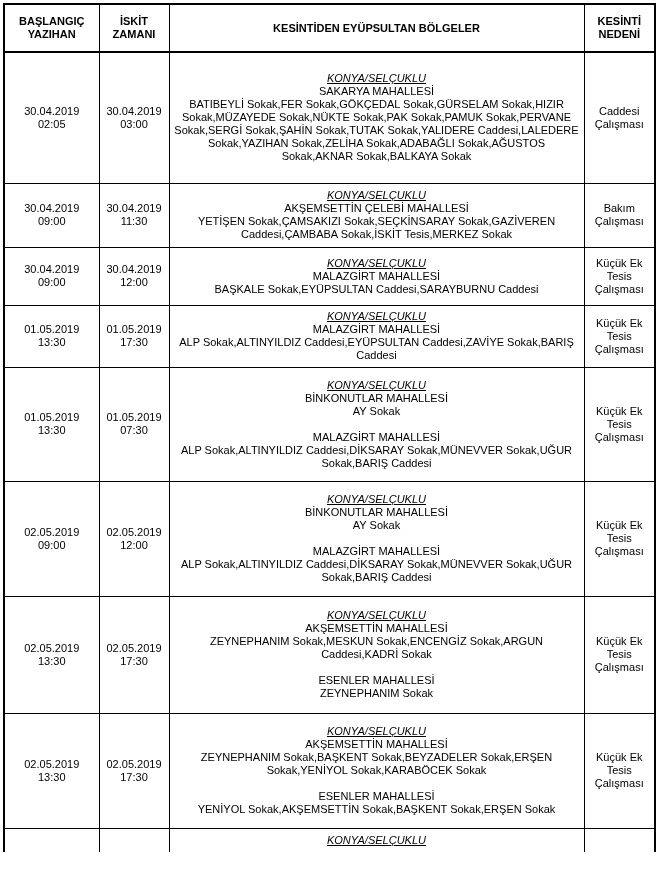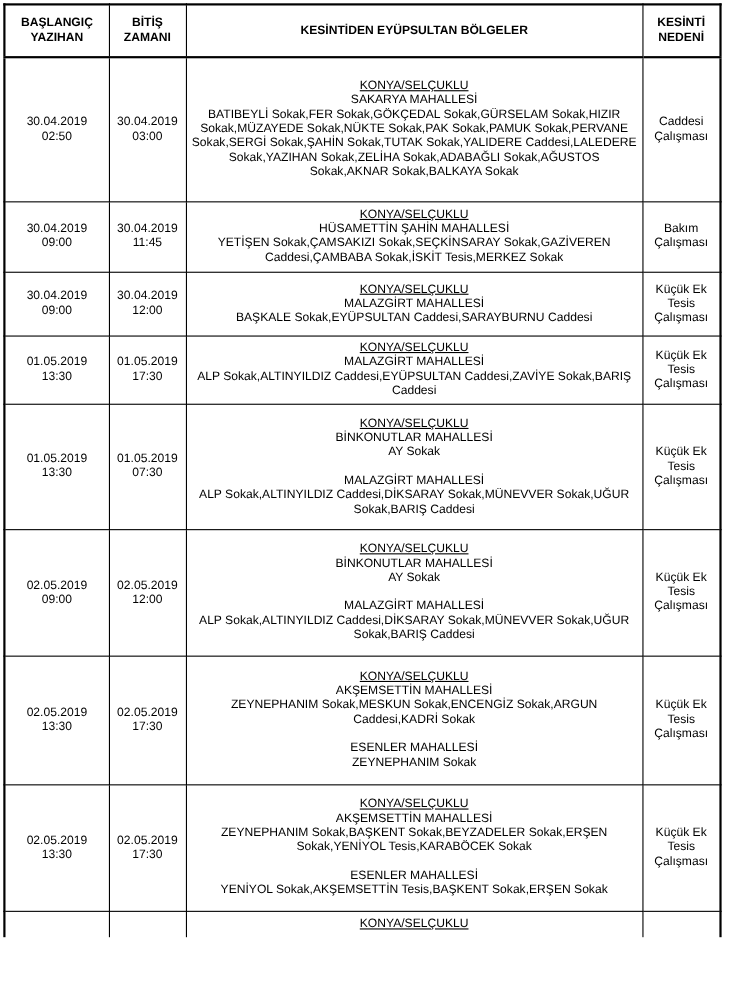--- a/index.html
+++ b/index.html
@@ -33,20 +33,21 @@
     word-wrap: break-word;
   }
   thead th {
     border-bottom: 2px solid #000;
     font-weight: bold;
     height: 44px;
     font-size: 11px;
     line-height: 13px;
   }
   .province {
+    font-style: italic;
     text-decoration: underline;
   }
   .area + .area { margin-top: 13px; }
   tr.cut td {
     border-bottom: 0;
     height: 21px;
     vertical-align: middle;
   }
 </style>
 </head>
@@ -55,30 +56,30 @@
 <table class="outage-table">
   <colgroup>
     <col style="width:95px">
     <col style="width:70px">
     <col style="width:415px">
     <col style="width:71px">
   </colgroup>
   <thead>
     <tr>
       <th>BAŞLANGIÇ YAZIHAN</th>
-      <th>BİTİŞ ZAMANI</th>
+      <th>İSKİT ZAMANI</th>
       <th>KESİNTİDEN EYÜPSULTAN BÖLGELER</th>
       <th>KESİNTİ NEDENİ</th>
     </tr>
   </thead>
   <tbody id="rows-body">
       <tr style="height: 131px;">
         <td>
           <div>30.04.2019</div>
-          <div>02:50</div>
+          <div>02:05</div>
         </td>
         <td>
           <div>30.04.2019</div>
           <div>03:00</div>
         </td>
         <td>
           <div class="province">KONYA/SELÇUKLU</div>
           <div class="area">
             <div class="neighborhood">SAKARYA MAHALLESİ</div>
             <div class="streets">BATIBEYLİ Sokak,FER Sokak,GÖKÇEDAL Sokak,GÜRSELAM Sokak,HIZIR Sokak,MÜZAYEDE Sokak,NÜKTE Sokak,PAK Sokak,PAMUK Sokak,PERVANE Sokak,SERGİ Sokak,ŞAHİN Sokak,TUTAK Sokak,YALIDERE Caddesi,LALEDERE Sokak,YAZIHAN Sokak,ZELİHA Sokak,ADABAĞLI Sokak,AĞUSTOS Sokak,AKNAR Sokak,BALKAYA Sokak</div>
@@ -88,26 +89,26 @@
           <div class="reason">Caddesi Çalışması</div>
         </td>
       </tr>
       <tr style="height: 64px;">
         <td>
           <div>30.04.2019</div>
           <div>09:00</div>
         </td>
         <td>
           <div>30.04.2019</div>
-          <div>11:45</div>
-        </td>
-        <td>
-          <div class="province">KONYA/SELÇUKLU</div>
-          <div class="area">
-            <div class="neighborhood">HÜSAMETTİN ŞAHİN MAHALLESİ</div>
+          <div>11:30</div>
+        </td>
+        <td>
+          <div class="province">KONYA/SELÇUKLU</div>
+          <div class="area">
+            <div class="neighborhood">AKŞEMSETTİN ÇELEBİ MAHALLESİ</div>
             <div class="streets">YETİŞEN Sokak,ÇAMSAKIZI Sokak,SEÇKİNSARAY Sokak,GAZİVEREN Caddesi,ÇAMBABA Sokak,İSKİT Tesis,MERKEZ Sokak</div>
           </div>
         </td>
         <td>
           <div class="reason">Bakım Çalışması</div>
         </td>
       </tr>
       <tr style="height: 58px;">
         <td>
           <div>30.04.2019</div>
@@ -226,25 +227,25 @@
           <div>13:30</div>
         </td>
         <td>
           <div>02.05.2019</div>
           <div>17:30</div>
         </td>
         <td>
           <div class="province">KONYA/SELÇUKLU</div>
           <div class="area">
             <div class="neighborhood">AKŞEMSETTİN MAHALLESİ</div>
-            <div class="streets">ZEYNEPHANIM Sokak,BAŞKENT Sokak,BEYZADELER Sokak,ERŞEN Sokak,YENİYOL Tesis,KARABÖCEK Sokak</div>
+            <div class="streets">ZEYNEPHANIM Sokak,BAŞKENT Sokak,BEYZADELER Sokak,ERŞEN Sokak,YENİYOL Sokak,KARABÖCEK Sokak</div>
           </div>
           <div class="area">
             <div class="neighborhood">ESENLER MAHALLESİ</div>
-            <div class="streets">YENİYOL Sokak,AKŞEMSETTİN Tesis,BAŞKENT Sokak,ERŞEN Sokak</div>
+            <div class="streets">YENİYOL Sokak,AKŞEMSETTİN Sokak,BAŞKENT Sokak,ERŞEN Sokak</div>
           </div>
         </td>
         <td>
           <div class="reason">Küçük Ek Tesis Çalışması</div>
         </td>
       </tr>
       <tr class="cut" style="height: 21px;">
         <td></td>
         <td></td>
         <td>

